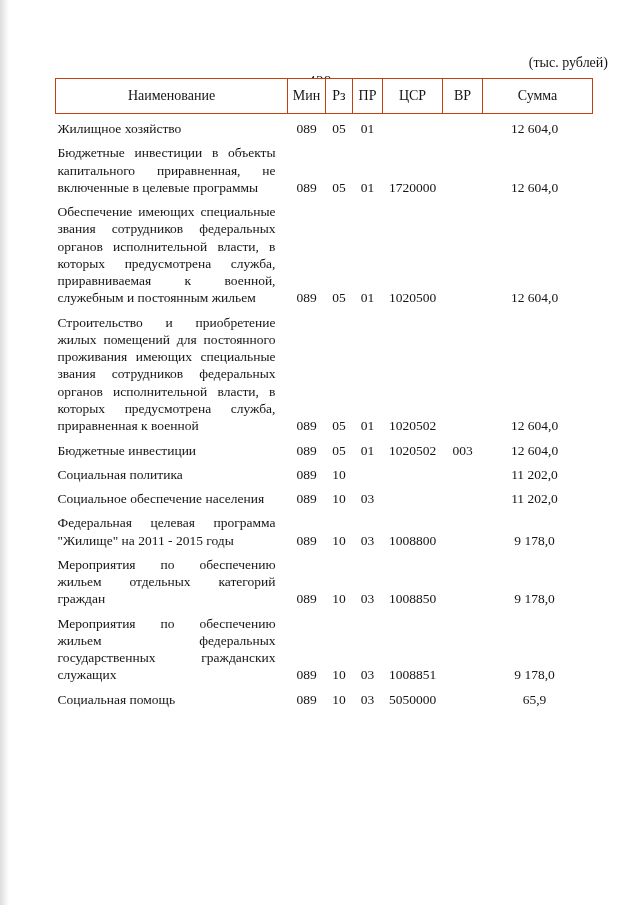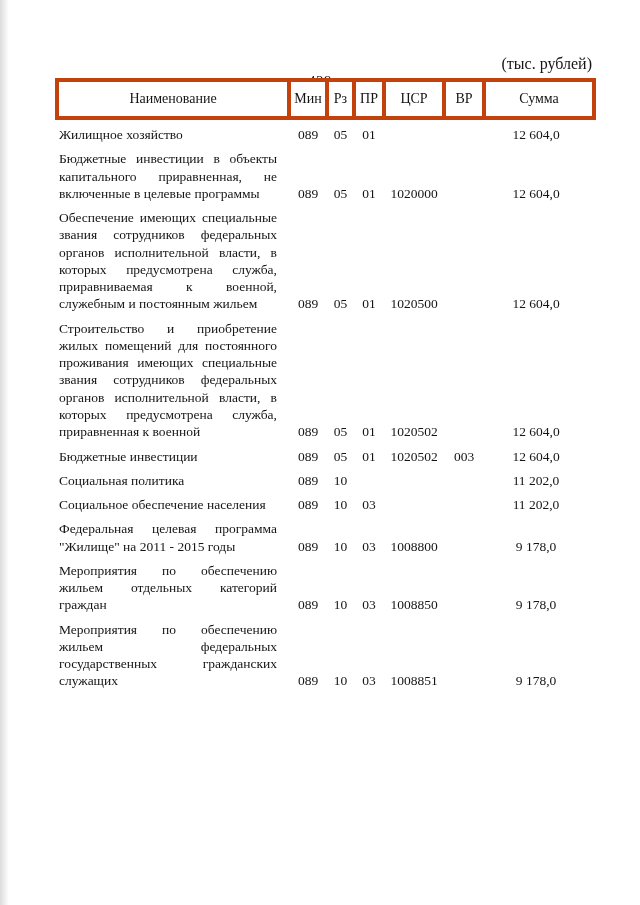--- a/index.html
+++ b/index.html
@@ -32,42 +32,42 @@
     left: 0;
     width: 100%;
     text-align: center;
     font-size: 15px;
     letter-spacing: 0.5px;
     margin-top: 43px;
   }
   .units-note {
     position: absolute;
     top: 55px;
-    right: 48px;
-    font-size: 16px;
+    right: 32px;
+    font-size: 14px;
   }
   table.budget-table {
     position: absolute;
     top: 78px;
     left: 55px;
     width: 537px;
     border-collapse: collapse;
     table-layout: fixed;
     font-size: 13.5px;
   }
   col.c-name { width: 232px; }
   col.c-min  { width: 38px; }
   col.c-rz   { width: 27px; }
   col.c-pr   { width: 30px; }
   col.c-csr  { width: 60px; }
   col.c-vr   { width: 40px; }
   col.c-sum  { width: 110px; }
 
   thead th {
-    border: 4px solid #c2410c;
+    border: 1px solid #c2410c;
     font-weight: normal;
     font-size: 14px;
     height: 34px;
     text-align: center;
     vertical-align: middle;
     padding: 0 2px;
     background: #ffffff;
   }
   tbody td {
     vertical-align: bottom;
@@ -128,21 +128,21 @@
           <td class="c-pr">01</td>
           <td class="c-csr"></td>
           <td class="c-vr"></td>
           <td class="c-sum">12 604,0</td>
         </tr>
         <tr>
           <td class="c-name">Бюджетные инвестиции в объекты капитального приравненная, не включенные в целевые программы</td>
           <td class="c-min">089</td>
           <td class="c-rz">05</td>
           <td class="c-pr">01</td>
-          <td class="c-csr">1020000</td>
+          <td class="c-csr">1720000</td>
           <td class="c-vr"></td>
           <td class="c-sum">12 604,0</td>
         </tr>
         <tr>
           <td class="c-name">Обеспечение имеющих специальные звания сотрудников федеральных органов исполнительной власти, в которых предусмотрена служба, приравниваемая к военной, служебным и постоянным жильем</td>
           <td class="c-min">089</td>
           <td class="c-rz">05</td>
           <td class="c-pr">01</td>
           <td class="c-csr">1020500</td>
           <td class="c-vr"></td>
@@ -204,16 +204,25 @@
         </tr>
         <tr>
           <td class="c-name">Мероприятия по обеспечению жильем федеральных государственных гражданских служащих</td>
           <td class="c-min">089</td>
           <td class="c-rz">10</td>
           <td class="c-pr">03</td>
           <td class="c-csr">1008851</td>
           <td class="c-vr"></td>
           <td class="c-sum">9 178,0</td>
         </tr>
+        <tr>
+          <td class="c-name">Социальная помощь</td>
+          <td class="c-min">089</td>
+          <td class="c-rz">10</td>
+          <td class="c-pr">03</td>
+          <td class="c-csr">5050000</td>
+          <td class="c-vr"></td>
+          <td class="c-sum">65,9</td>
+        </tr>
       </tbody>
   </table>
 
 </div>
 
 </body></html>

